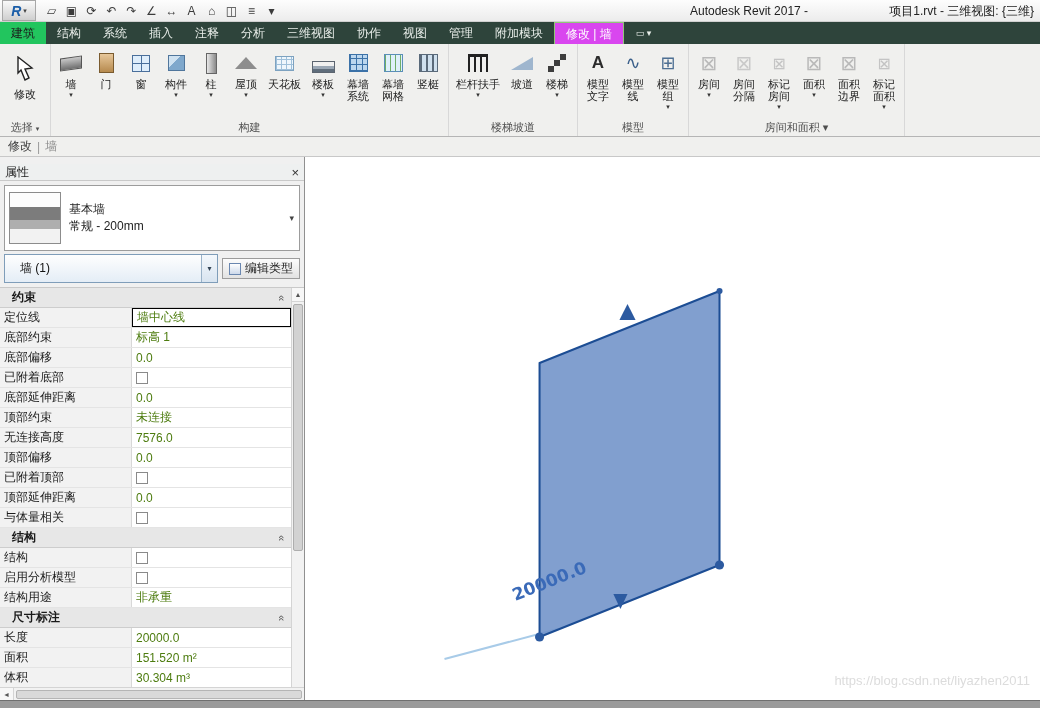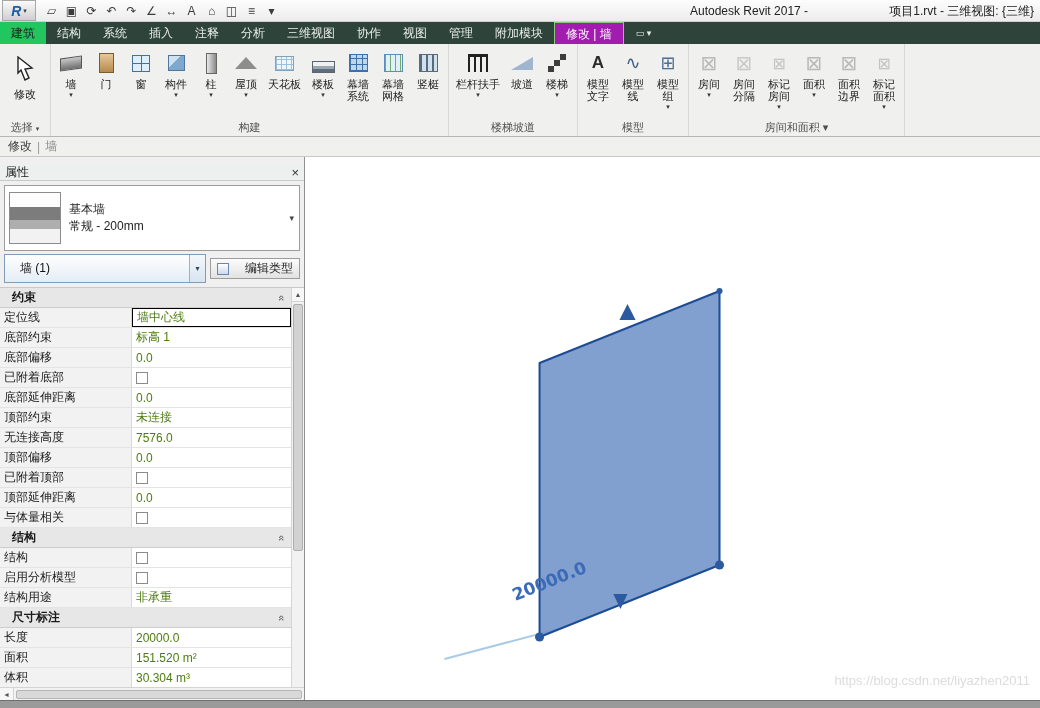--- a/index.html
+++ b/index.html
@@ -14,21 +14,21 @@
   .rlogo .logo-arrow { font-size:7px; color:#444; }
   .qat { display:flex; align-items:center; margin-left:6px; gap:1px; }
   .qicon { width:19px; height:18px; display:flex; align-items:center; justify-content:center; font-size:12px; color:#3b3b3b; border:1px solid transparent; border-radius:2px; }
   .title-text { position:absolute; left:690px; right:6px; top:0; height:22px; display:flex; align-items:center; justify-content:space-between; font-size:12px; color:#222; white-space:nowrap; overflow:hidden; }
 
   
   .tabbar { height:22px; background:#2e443b; display:flex; align-items:flex-end; position:relative; }
   .tabs { display:flex; height:22px; }
   .tab { padding:0 11px; height:22px; line-height:22px; color:#e8ede9; font-size:12px; cursor:pointer; white-space:nowrap; }
   .tab.active { background:#22c55e; color:#1c1c1c; }
-  .tab.contextual { background:#a21caf; border:1px solid #8fc878; border-bottom:none; color:#fff; }
+  .tab.contextual { background:#d946ef; border:1px solid #8fc878; border-bottom:none; color:#fff; }
   .tab-extra { color:#e8ede9; font-size:9px; margin-left:6px; height:22px; display:flex; align-items:center; padding:0 6px; cursor:pointer; }
 
   
   .ribbon { height:93px; background:#f0f0ee; border-bottom:1px solid #b5b5b5; display:flex; }
   .rpanel { display:flex; flex-direction:column; border-right:1px solid #d8d8d8; }
   .rbuttons { flex:1; display:flex; align-items:stretch; padding:2px 3px 0; gap:1px; }
   .rcaption { height:17px; line-height:16px; text-align:center; font-size:11px; color:#4e4e4e; padding:0 6px; white-space:nowrap; }
   .rbtn { display:flex; flex-direction:column; align-items:center; padding:3px 3px 0; min-width:34px; cursor:pointer; border:1px solid transparent; border-radius:2px; }
   .rlabel { font-size:11px; line-height:12px; text-align:center; white-space:pre-line; color:#222; margin-top:2px; }
   .rarrow { font-size:7px; line-height:7px; color:#333; margin-top:1px; }
@@ -79,21 +79,21 @@
   .props { width:305px; background:#f0f0f0; border-right:1px solid #909090; display:flex; flex-direction:column; }
   .phead-bar { height:17px; display:flex; align-items:center; justify-content:space-between; padding:0 5px; background:#eef0f0; border-bottom:1px solid #c9c9c9; font-size:12px; color:#222;margin-top:7px; }
   .pclose { cursor:pointer; font-size:13px; color:#333; line-height:15px; }
   .ptype { height:66px; margin:4px 4px 3px 4px; background:#fff; border:1px solid #9c9c9c; display:flex; align-items:center; position:relative; }
   .pthumb { width:52px; height:52px; margin-left:4px; border:1px solid #8c8c8c; background:linear-gradient(#fdfdfd 0 28%,#7c7c7c 28% 55%,#aeaeae 55% 72%,#f2f2f2 72%); }
   .ptexts { margin-left:8px; font-size:12px; color:#1d1d1d; line-height:17px; }
   .ptype-arrow { position:absolute; right:5px; top:50%; transform:translateY(-50%); font-size:9px; color:#444; cursor:pointer; }
   .pcombo-row { display:flex; align-items:center; padding:0 4px 4px; gap:4px; }
   .pcombo { flex:1; height:29px; background:linear-gradient(#fefefe,#e4edf6); border:1px solid #7f9db9; display:flex; align-items:center; justify-content:space-between; padding-left:15px; font-size:12px; color:#111; cursor:pointer; }
   .combo-btn { width:16px; height:100%; display:flex; align-items:center; justify-content:center; font-size:8px; color:#345; background:linear-gradient(#f4f8fc,#d8e4f0); border-left:1px solid #9ab2c8; }
-  .pedit { height:21px; padding:0 6px; border:1px solid #9c9c9c; background:linear-gradient(#fcfcfc,#e2e2e2); display:flex; align-items:center; gap:16px; font-size:12px; color:#1d1d1d; cursor:pointer; white-space:nowrap; }
+  .pedit { height:21px; padding:0 6px; border:1px solid #9c9c9c; background:linear-gradient(#fcfcfc,#e2e2e2); display:flex; align-items:center; gap:4px; font-size:12px; color:#1d1d1d; cursor:pointer; white-space:nowrap; }
   .edit-icon { width:12px; height:12px; background:linear-gradient(#fff,#cdd9ea); border:1px solid #6a87b0; }
   .ptable-wrap { flex:1; display:flex; overflow:hidden; border-top:1px solid #c9c9c9; }
   .ptable { flex:1; background:#fff; }
   .prow { height:20px; display:flex; border-bottom:1px solid #e4e4e4; font-size:12px; align-items:stretch; }
   .prow .plabel { width:132px; background:#f2f2f2; border-right:1px solid #d8d8d8; display:flex; align-items:center; padding-left:4px; color:#1c1c1c; white-space:nowrap; overflow:hidden; }
   .prow .pval { flex:1; display:flex; align-items:center; padding-left:4px; color:#4d7c0f; background:#fff; white-space:nowrap; overflow:hidden; }
   .prow .pval.active { border:1px solid #000; }
   .phead-row { height:20px; display:flex; align-items:center; justify-content:space-between; background:#e7e7e7; border-bottom:1px solid #cdcdcd; font-weight:bold; font-size:12px; padding:0 6px 0 12px; color:#1a1a1a; }
   .gh-chev { font-weight:normal; font-size:11px; color:#555; display:inline-block; transform:rotate(90deg); cursor:pointer; }
   .pcheck { width:12px; height:12px; border:1px solid #8a8a8a; background:#fff; display:inline-flex; align-items:center; justify-content:center; font-size:10px; color:#222; cursor:pointer; }

